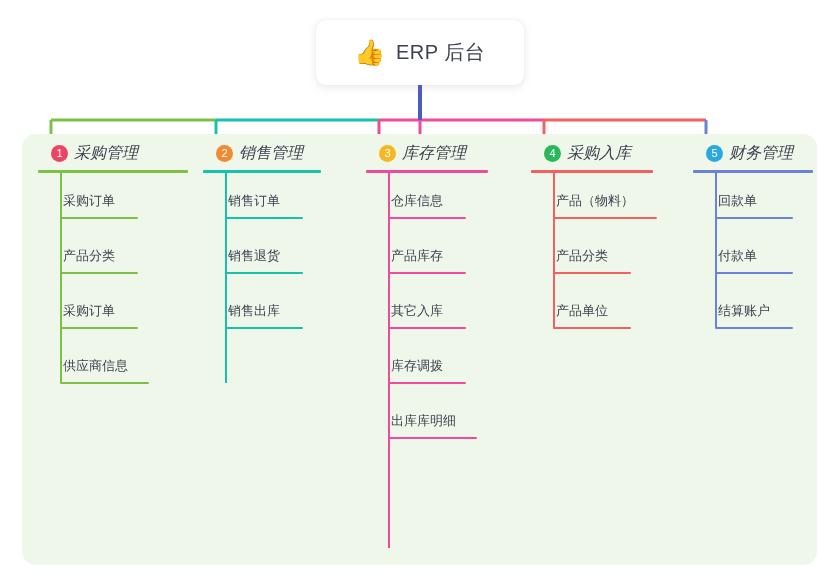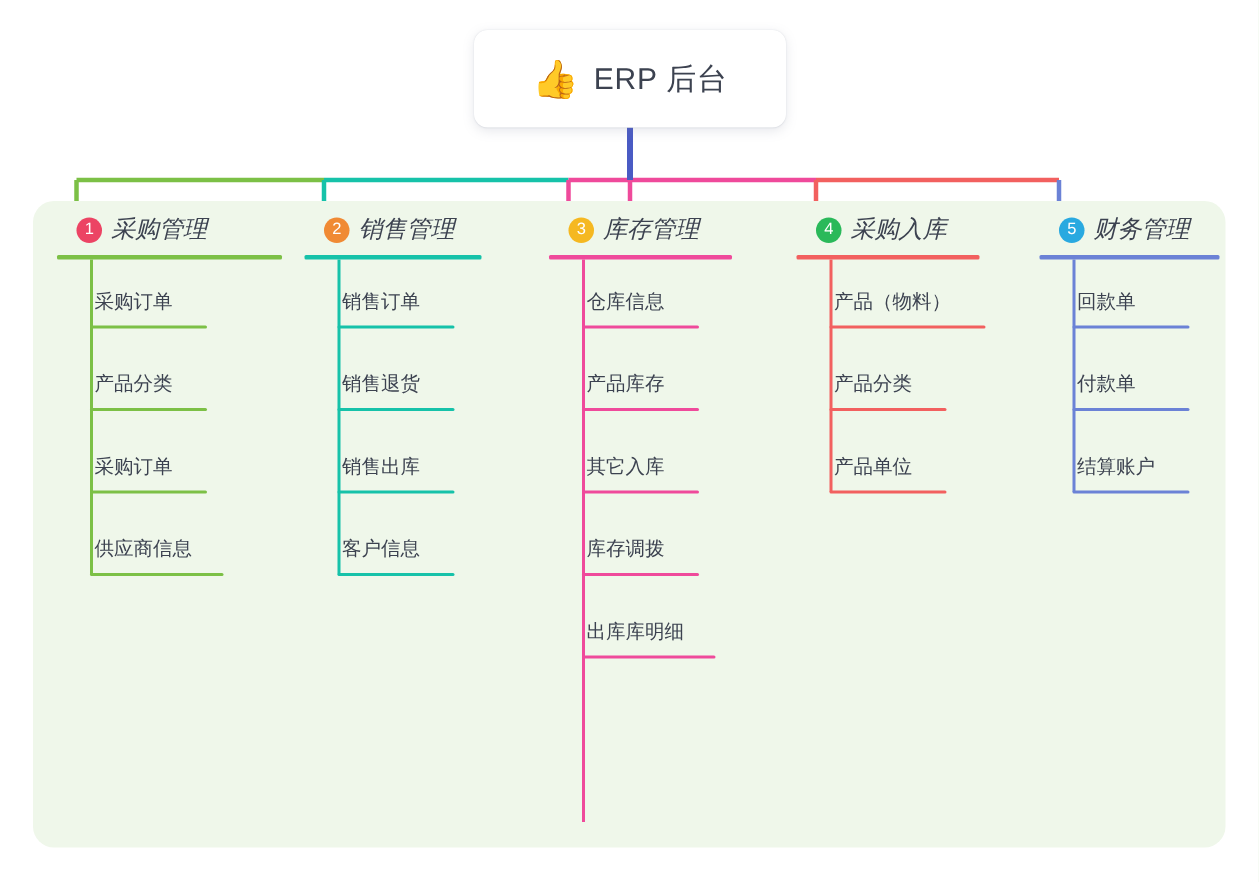--- a/index.html
+++ b/index.html
@@ -211,24 +211,20 @@
             <div class="item-rule" style="background: rgb(22, 194, 169); width: 78px;"></div>
           </div>
           <div class="item">
             <span class="item-label">销售退货</span>
             <div class="item-rule" style="background: rgb(22, 194, 169); width: 78px;"></div>
           </div>
           <div class="item">
             <span class="item-label">销售出库</span>
             <div class="item-rule" style="background: rgb(22, 194, 169); width: 78px;"></div>
           </div>
-          <div class="item">
-            <span class="item-label">客户信息</span>
-            <div class="item-rule" style="background: rgb(22, 194, 169); width: 78px;"></div>
-          </div>
         </div>
       </div>
       <div class="column" style="left: 366px; width: 122px;">
         <div class="col-head">
           <span class="col-badge" style="background: rgb(245, 184, 33);">3</span>
           <span class="col-title">库存管理</span>
         </div>
         <div class="col-rule" style="background: rgb(239, 74, 155); width: 122px;"></div>
         <div class="items" style="height: 385px;">
           <div class="spine" style="background: rgb(239, 74, 155); height: 375px;"></div>

